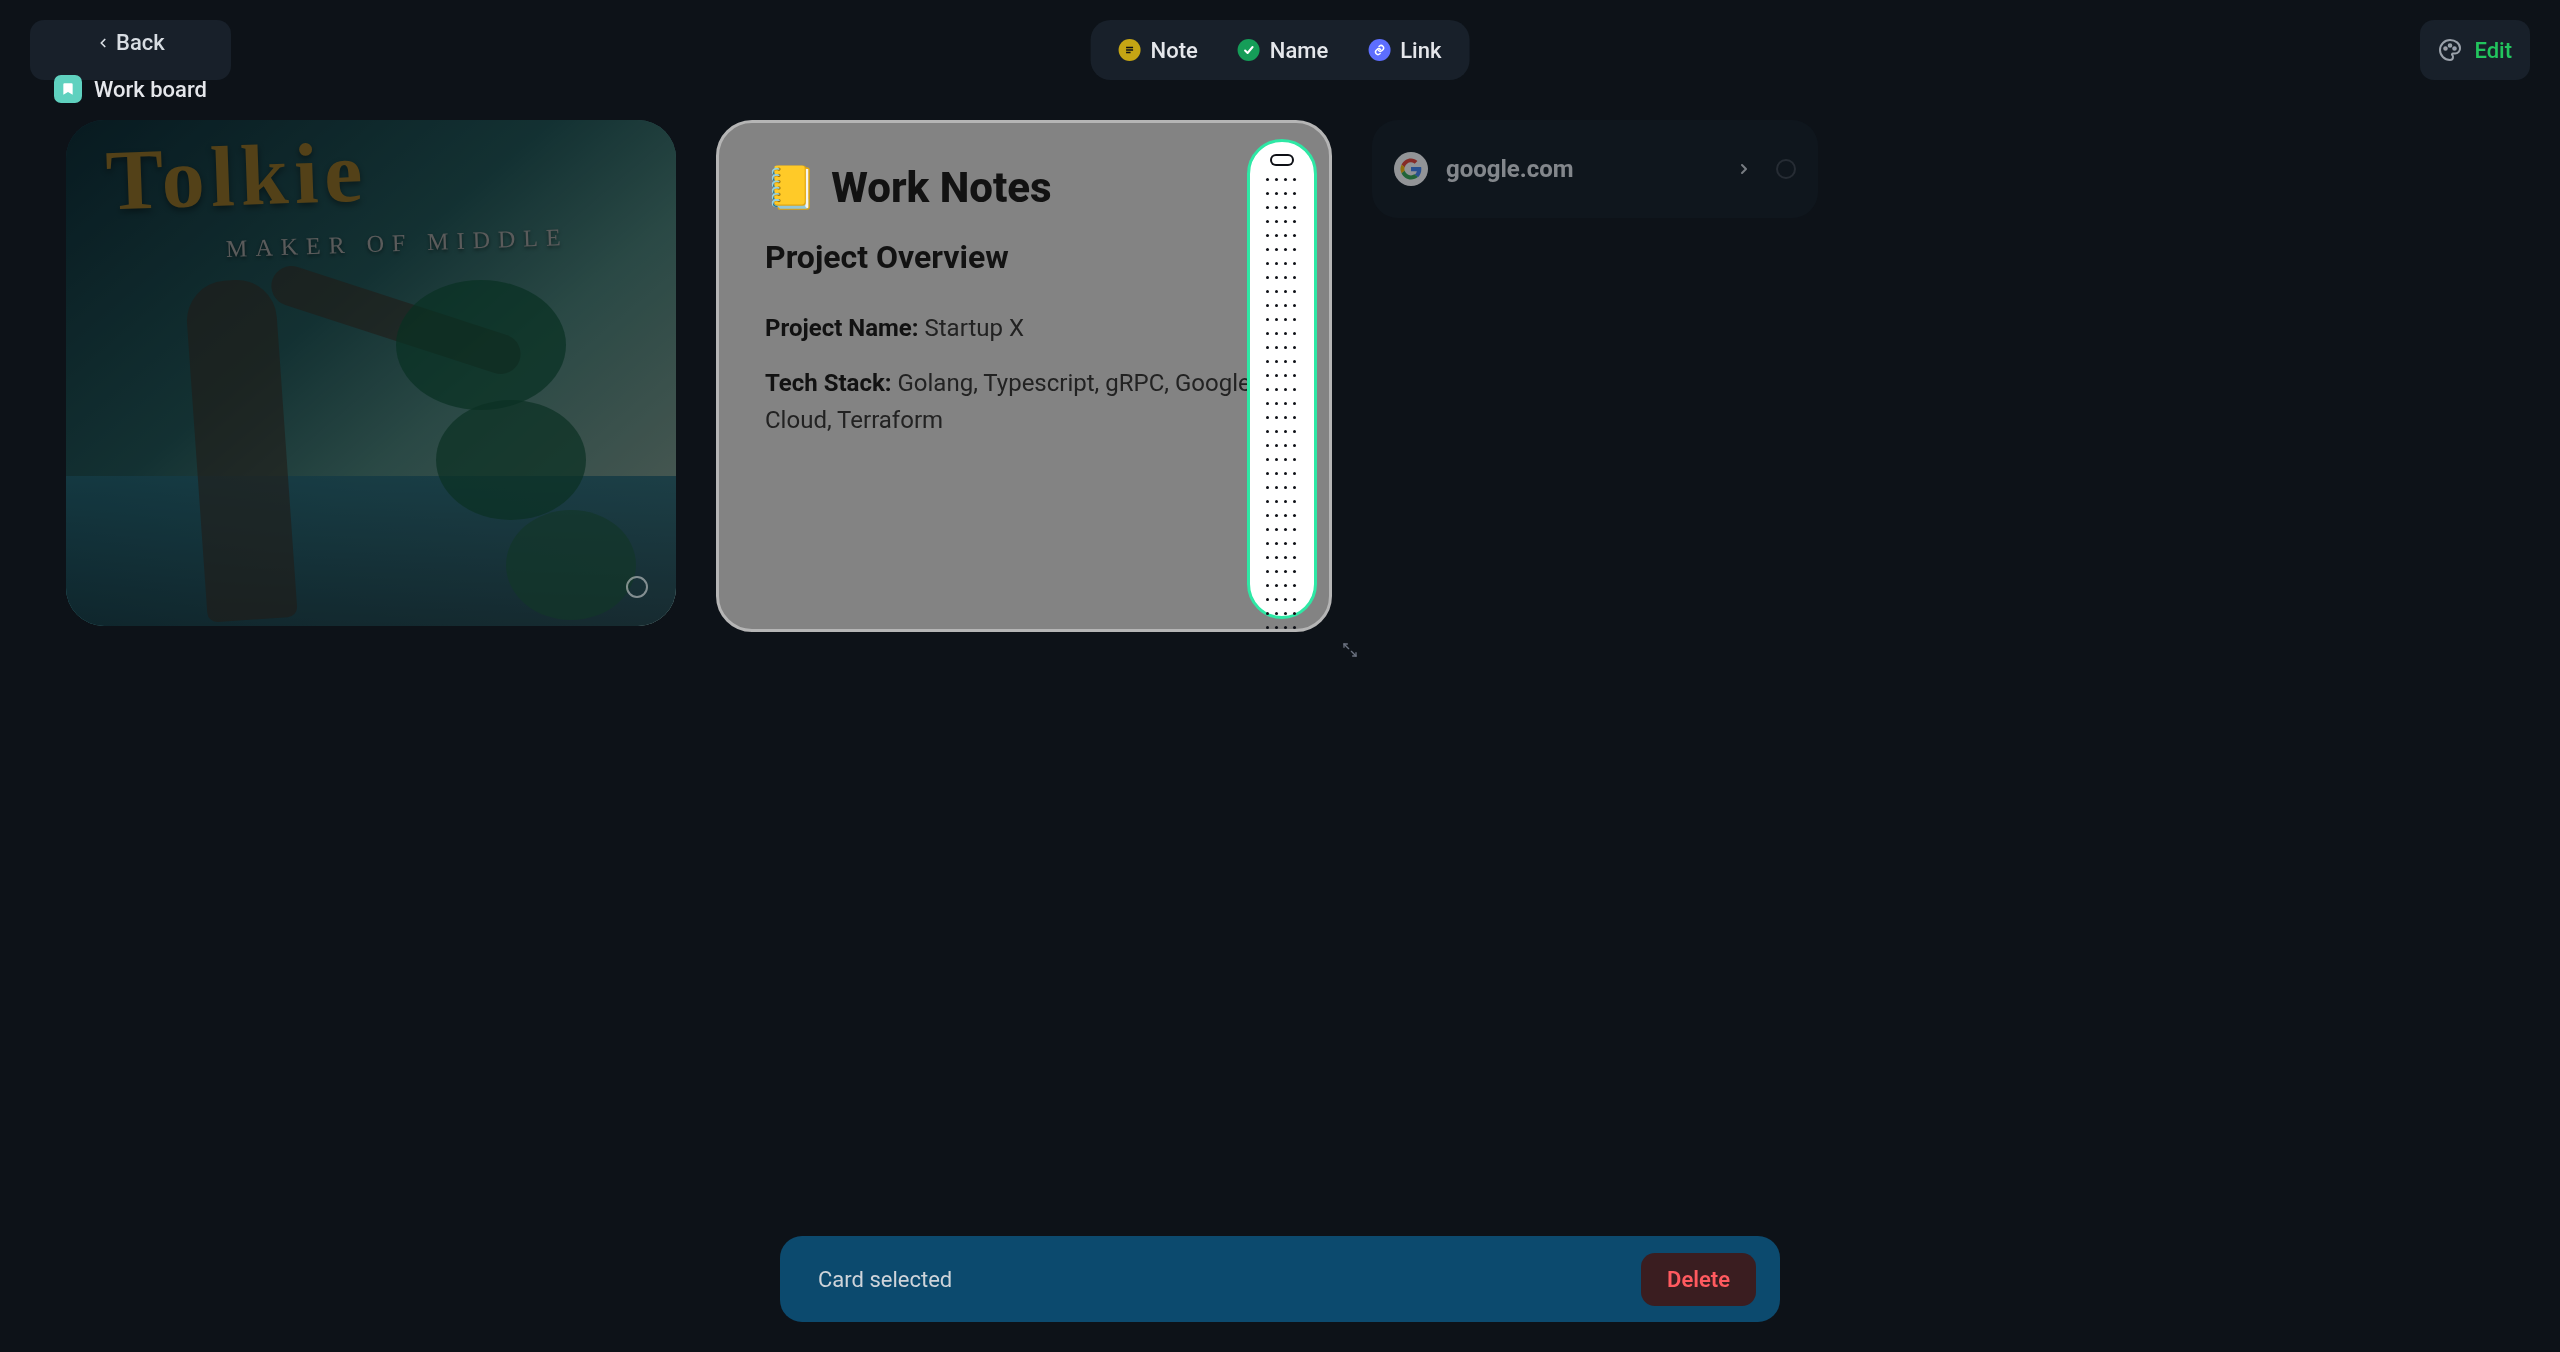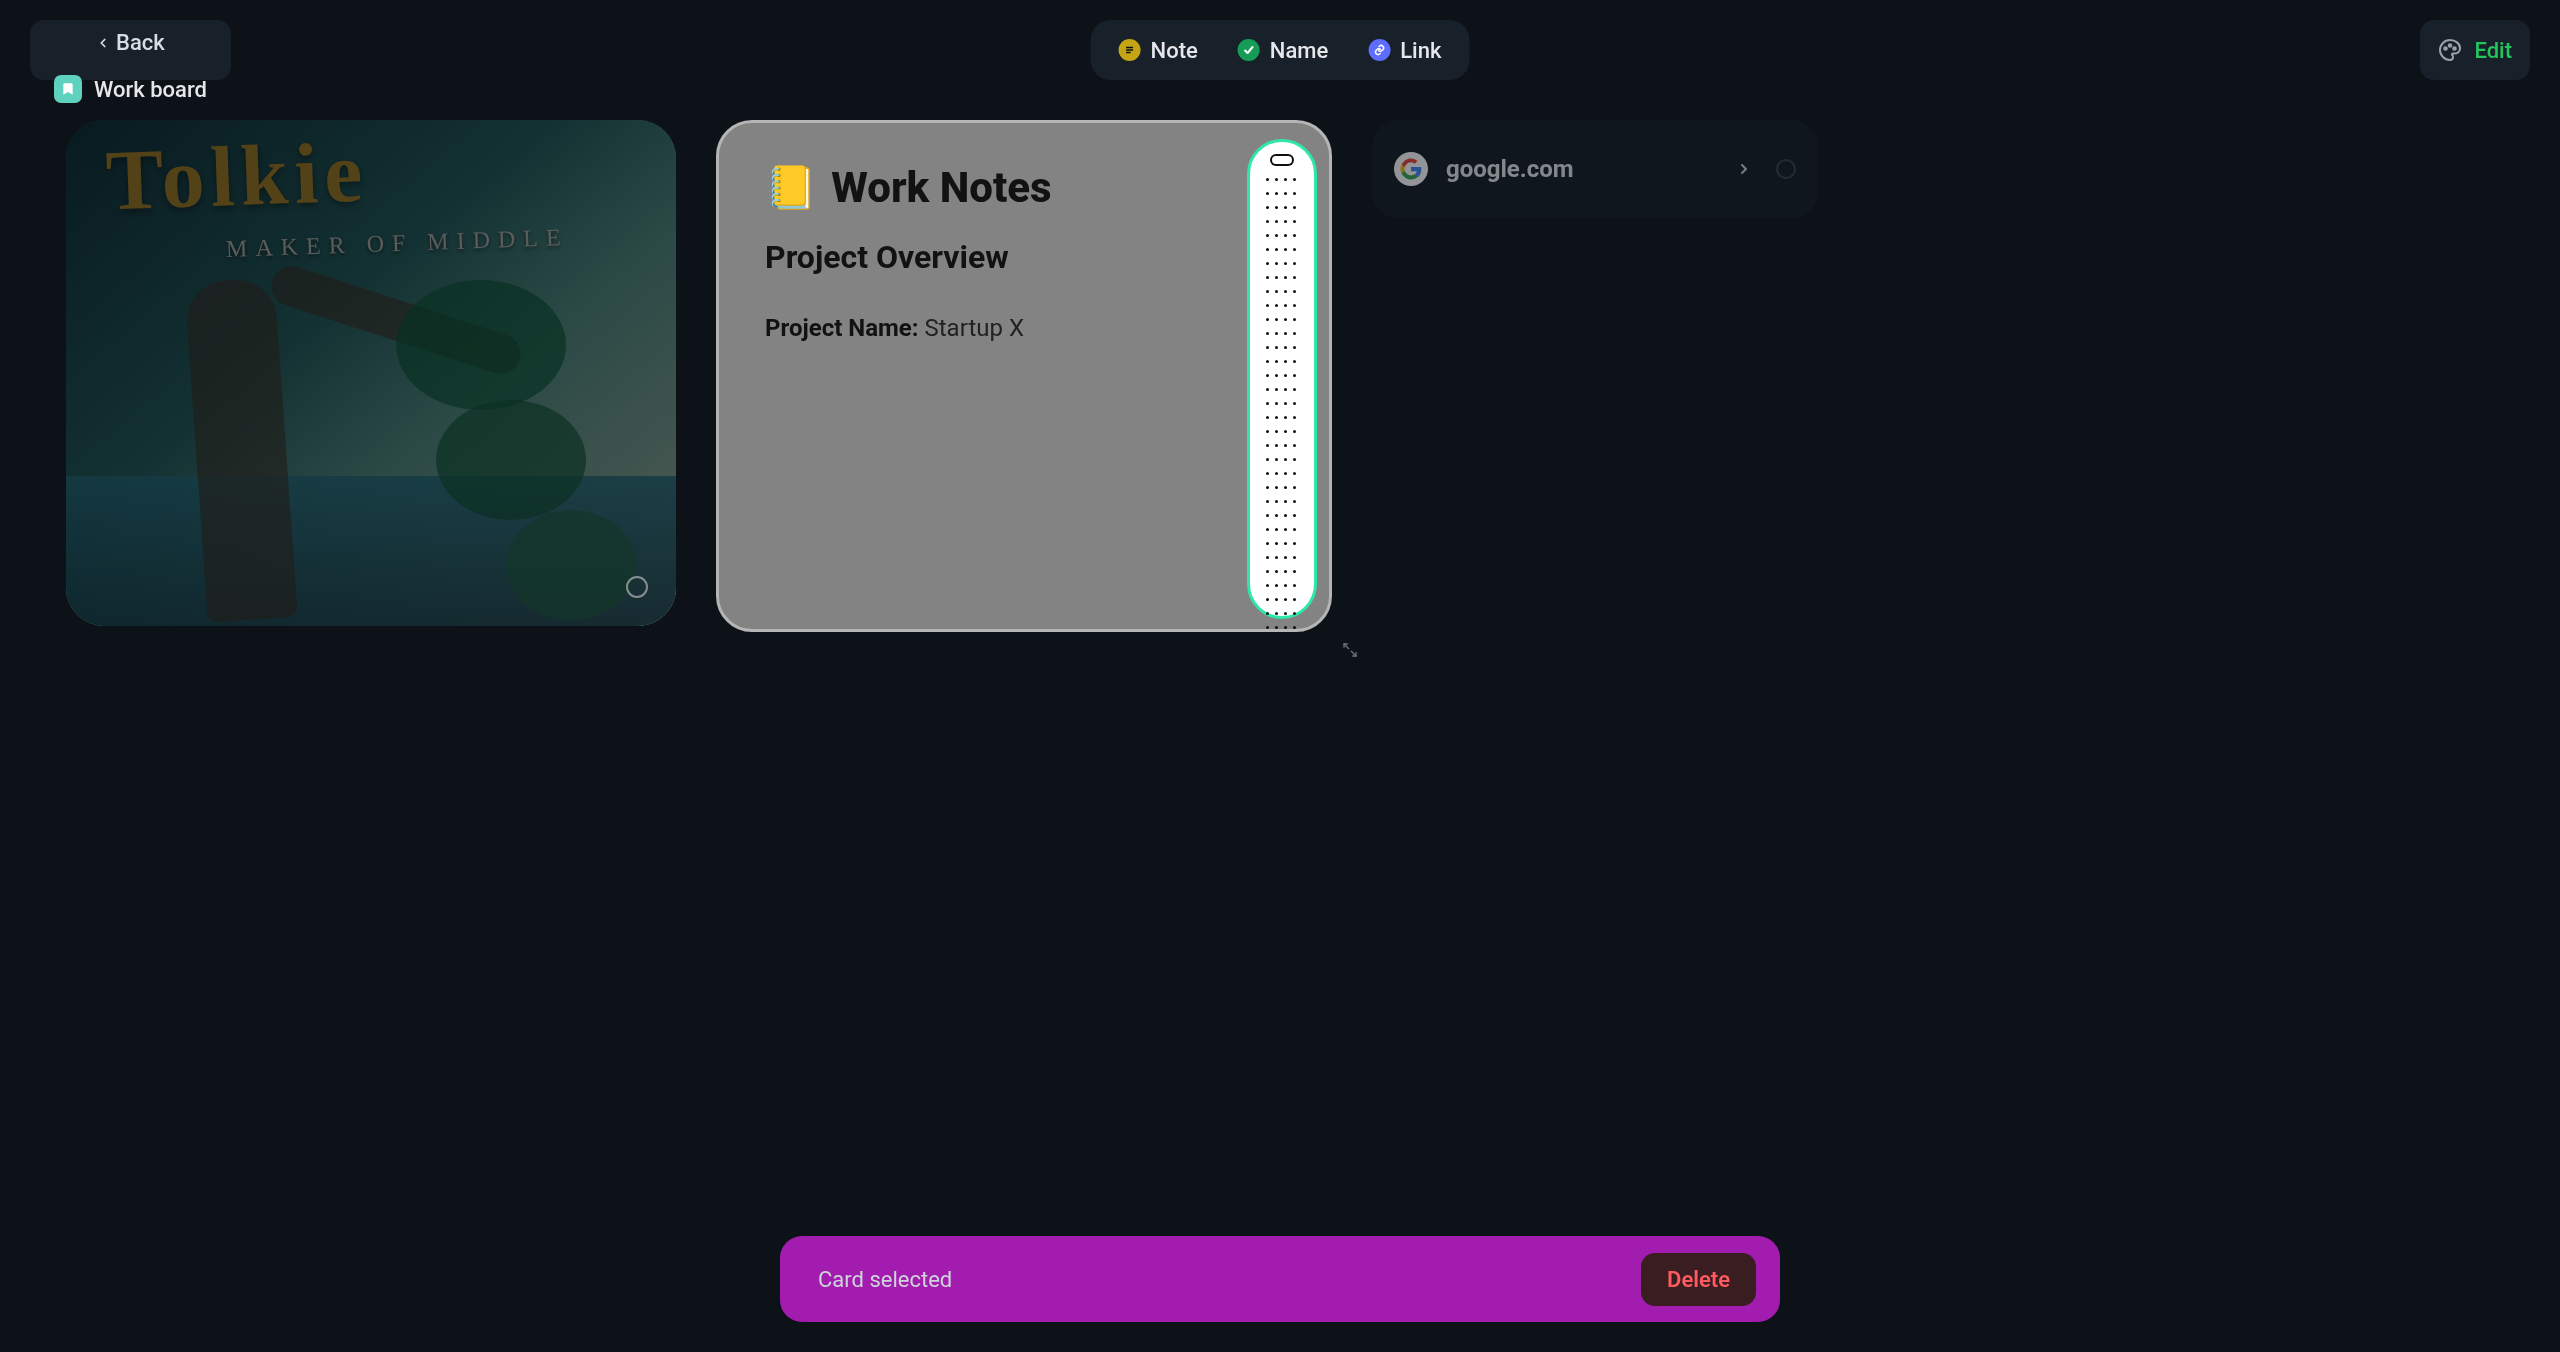--- a/index.html
+++ b/index.html
@@ -345,21 +345,21 @@
 
     
     .bottom-bar {
       position: fixed;
       left: 50%;
       bottom: 30px;
       transform: translateX(-50%);
       width: 1000px;
       height: 86px;
       border-radius: 22px;
-      background: #a21caf;
+      background: #0c4a6e;
       display: flex;
       align-items: center;
       justify-content: space-between;
       padding: 0 24px 0 38px;
     }
     .bottom-msg {
       font-size: 22px;
       color: #cfd4da;
     }
     .delete-btn {
@@ -479,20 +479,24 @@
     <div class="note-card">
       <div class="note-title">
         <span>📒</span>
         <span>Work Notes</span>
       </div>
       <div class="note-sub">Project Overview</div>
       <div class="note-line">
         <strong>Project Name: </strong>
         <span>Startup X</span>
       </div>
+      <div class="note-line">
+        <strong>Tech Stack: </strong>
+        <span>Golang, Typescript, gRPC, Google Cloud, Terraform</span>
+      </div>
 
       <div class="scroll-pill">
         <div class="scroll-knob"></div>
         <div class="dot-grid" id="dotgrid">
             <span></span>
             <span></span>
             <span></span>
             <span></span>
             <span></span>
             <span></span>

